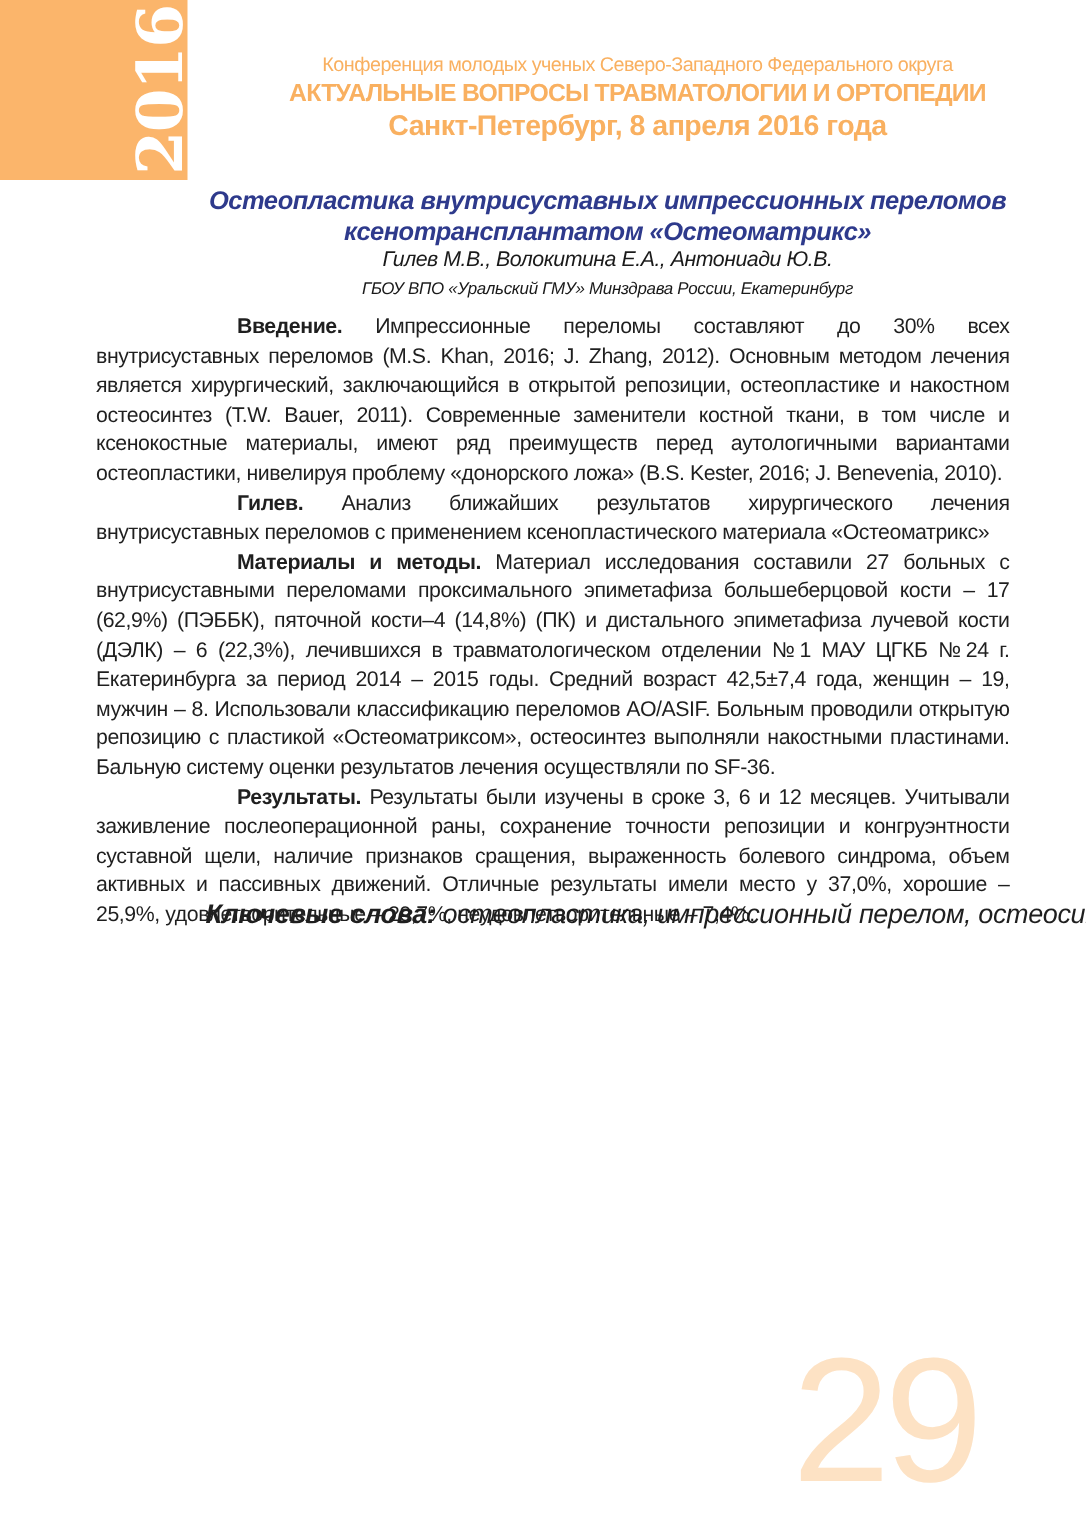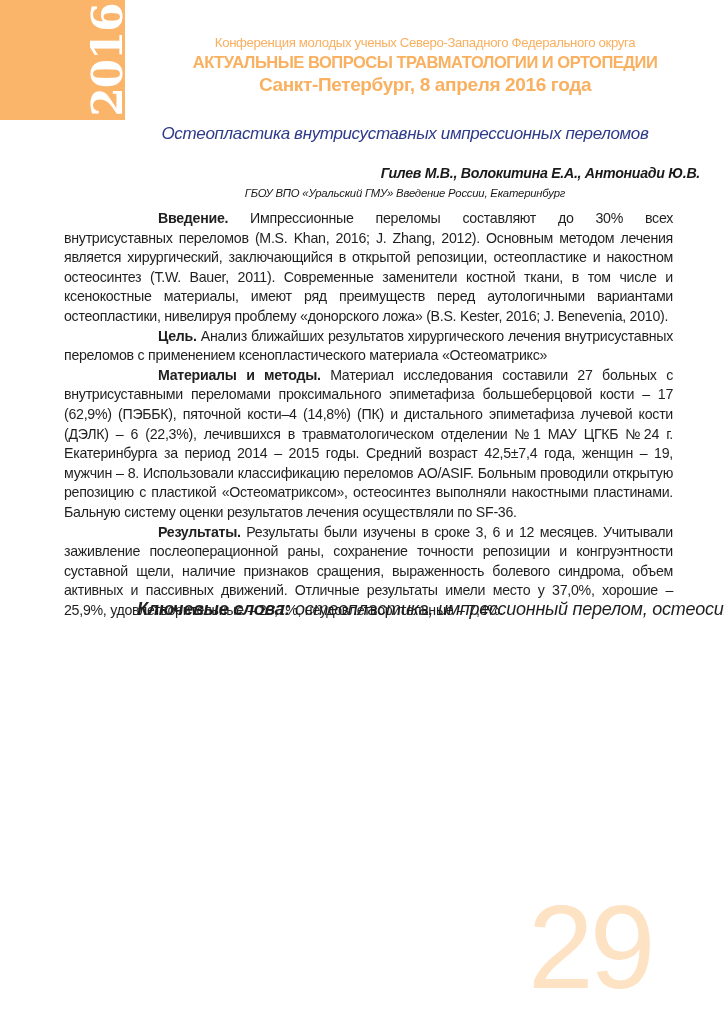--- a/index.html
+++ b/index.html
@@ -4,22 +4,22 @@
   <style>
     html, body { margin: 0; padding: 0; background: #ffffff; }
     body { width: 724px; height: 1024px; position: relative; overflow: hidden; font-family: "Liberation Sans", sans-serif; }
     .year-block { position: absolute; left: 0; top: 0; width: 125px; height: 120px; background: #fbb56b; }
     .year-text { position: absolute; left: 88px; top: 0; width: 38px; height: 120px; }
     .year-text span { position: absolute; left: 50%; top: 50%; transform: translate(-50%, -50%) rotate(-90deg); color: #ffffff; font-family: "DejaVu Serif", serif; font-weight: bold; font-size: 42px; letter-spacing: -1px; white-space: nowrap; }
     .conf { position: absolute; left: 125px; width: 600px; text-align: center; color: #f9b060; white-space: nowrap; }
     .conf-line1 { top: 35px; font-size: 13.2px; letter-spacing: -0.35px; }
     .conf-line2 { top: 53px; font-size: 16.5px; font-weight: bold; letter-spacing: -0.5px; }
     .conf-line3 { top: 74px; font-size: 19px; font-weight: bold; letter-spacing: -0.35px; }
-    .title { position: absolute; left: 110px; width: 590px; text-align: center; color: #2e3a8c; font-weight: normal; font-style: italic; font-size: 17px; letter-spacing: -0.35px; line-height: 21px; top: 123px; }
-    .authors { position: absolute; left: 110px; width: 590px; text-align: right; top: 165px; font-size: 14.2px; font-weight: bold; font-style: italic; color: #1a1a1a; letter-spacing: -0.3px; }
+    .title { position: absolute; left: 110px; width: 590px; text-align: center; color: #2e3a8c; font-weight: bold; font-style: italic; font-size: 17px; letter-spacing: -0.35px; line-height: 21px; top: 123px; }
+    .authors { position: absolute; left: 110px; width: 590px; text-align: center; top: 165px; font-size: 14.2px; font-weight: normal; font-style: italic; color: #1a1a1a; letter-spacing: -0.3px; }
     .affil { position: absolute; left: 110px; width: 590px; text-align: center; top: 187px; font-size: 11.3px; font-style: italic; color: #1a1a1a; letter-spacing: -0.2px; }
     .body { position: absolute; left: 64px; width: 609px; top: 209px; font-size: 14.2px; line-height: 19.6px; color: #1f1f1f; text-align: justify; letter-spacing: -0.28px; }
     .body p { margin: 0; text-indent: 74px; }
     .body b { font-weight: bold; margin-left: 20px; }
     .keywords { position: absolute; left: 137px; top: 599px; font-size: 18px; font-style: italic; color: #1f1f1f; letter-spacing: -0.25px; white-space: nowrap; }
     .keywords b { font-weight: bold; }
     .page-num { position: absolute; left: 528px; top: 888px; font-size: 118px; font-weight: normal; color: #fde2c4; letter-spacing: -4px; line-height: 1; }
   </style>
 </head>
 <body>
@@ -28,26 +28,27 @@
 <div class="year-text">
   <span>2016</span>
 </div>
 
 <div class="conf conf-line1">Конференция молодых ученых Северо-Западного Федерального округа</div>
 <div class="conf conf-line2">АКТУАЛЬНЫЕ ВОПРОСЫ ТРАВМАТОЛОГИИ И ОРТОПЕДИИ</div>
 <div class="conf conf-line3">Санкт-Петербург, 8 апреля 2016 года</div>
 
 <div class="title">
   <div>Остеопластика внутрисуставных импрессионных переломов</div>
+  <div>ксенотрансплантатом «Остеоматрикс»</div>
 </div>
 <div class="authors">Гилев М.В., Волокитина Е.А., Антониади Ю.В.</div>
-<div class="affil">ГБОУ ВПО «Уральский ГМУ» Введение России, Екатеринбург</div>
+<div class="affil">ГБОУ ВПО «Уральский ГМУ» Минздрава России, Екатеринбург</div>
 
 <div class="body">
   <p><b>Введение.</b><span> Импрессионные переломы составляют до 30% всех внутрисуставных переломов (M.S. Khan, 2016; J. Zhang, 2012). Основным методом лечения является хирургический, заключающийся в открытой репозиции, остеопластике и накостном остеосинтез (T.W. Bauer, 2011). Современные заменители костной ткани, в том числе и ксенокостные материалы, имеют ряд преимуществ перед аутологичными вариантами остеопластики, нивелируя проблему «донорского ложа» (B.S. Kester, 2016; J. Benevenia, 2010).</span></p>
-  <p><b>Цель.</b><span> Анализ ближайших результатов хирургического лечения внутрисуставных переломов с применением ксенопластического материала «Остеоматрикс»</span></p>
+  <p><b>Гилев.</b><span> Анализ ближайших результатов хирургического лечения внутрисуставных переломов с применением ксенопластического материала «Остеоматрикс»</span></p>
   <p><b>Материалы и методы.</b><span> Материал исследования составили 27 больных с внутрисуставными переломами проксимального эпиметафиза большеберцовой кости – 17 (62,9%) (ПЭББК), пяточной кости–4 (14,8%) (ПК) и дистального эпиметафиза лучевой кости (ДЭЛК) – 6 (22,3%), лечившихся в травматологическом отделении №1 МАУ ЦГКБ №24 г. Екатеринбурга за период 2014 – 2015 годы. Средний возраст 42,5±7,4 года, женщин – 19, мужчин – 8. Использовали классификацию переломов AO/ASIF. Больным проводили открытую репозицию с пластикой «Остеоматриксом», остеосинтез выполняли накостными пластинами. Бальную систему оценки результатов лечения осуществляли по SF-36.</span></p>
   <p><b>Результаты.</b><span> Результаты были изучены в сроке 3, 6 и 12 месяцев. Учитывали заживление послеоперационной раны, сохранение точности репозиции и конгруэнтности суставной щели, наличие признаков сращения, выраженность болевого синдрома, объем активных и пассивных движений. Отличные результаты имели место у 37,0%, хорошие – 25,9%, удовлетворительные – 29,7%, неудовлетворительные – 7,4%.</span></p>
 </div>
 
 <div class="keywords"><b>Ключевые слова:</b><span> остеопластика, импрессионный перелом, остеосинтез.</span></div>
 
 <div class="page-num">29</div>
 
 </body></html>

